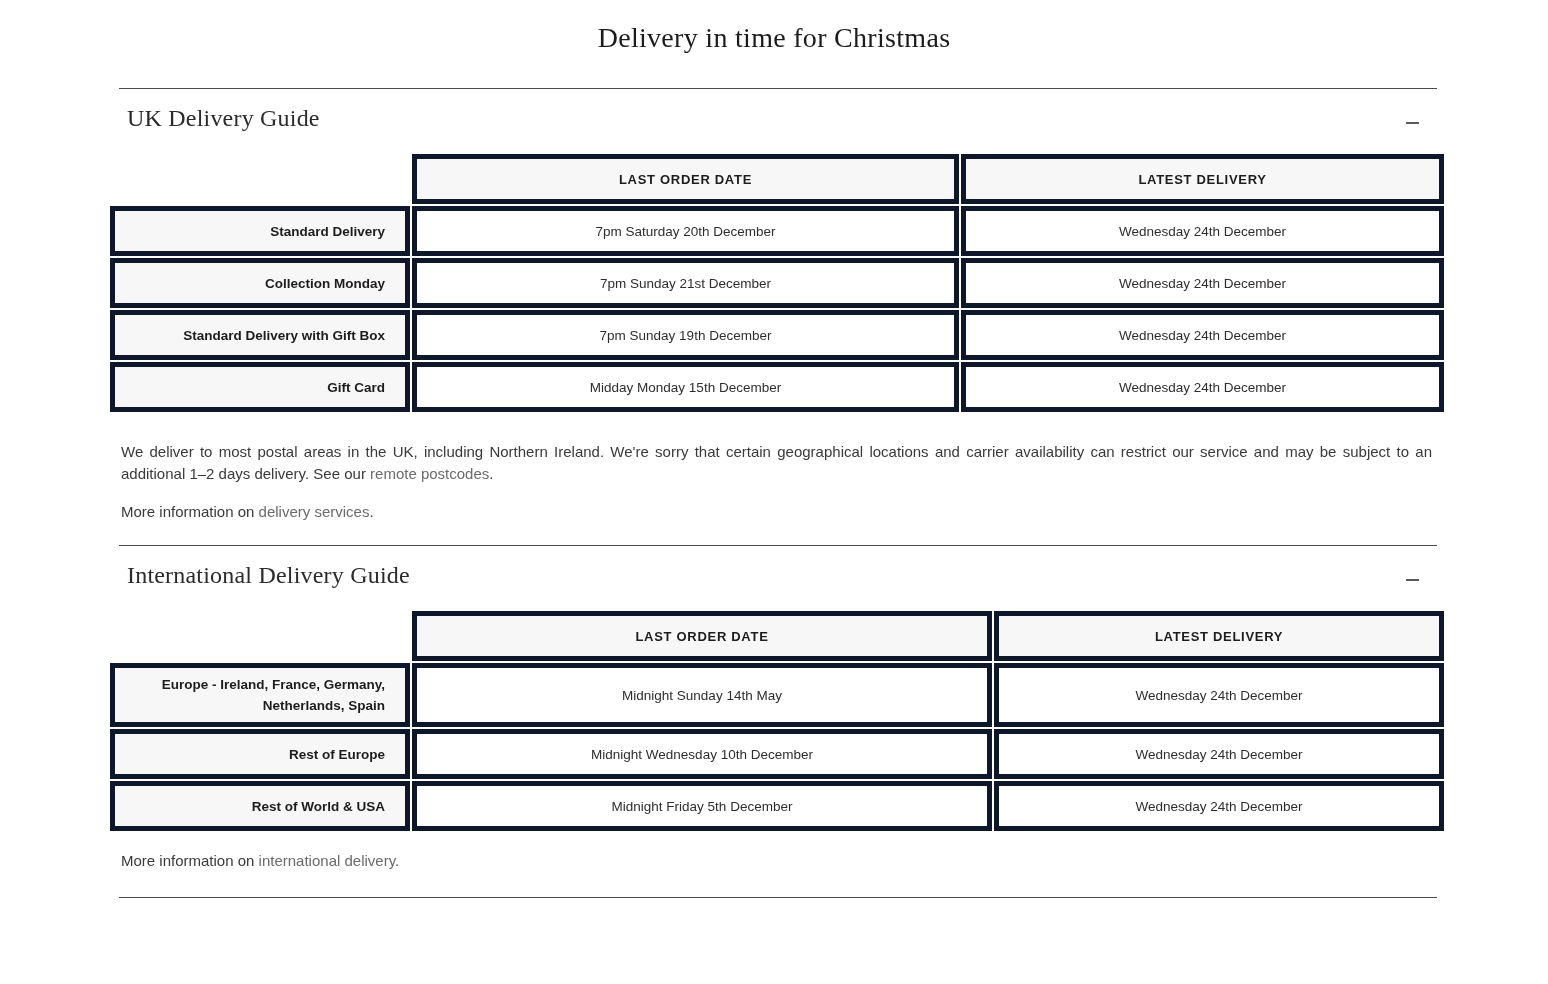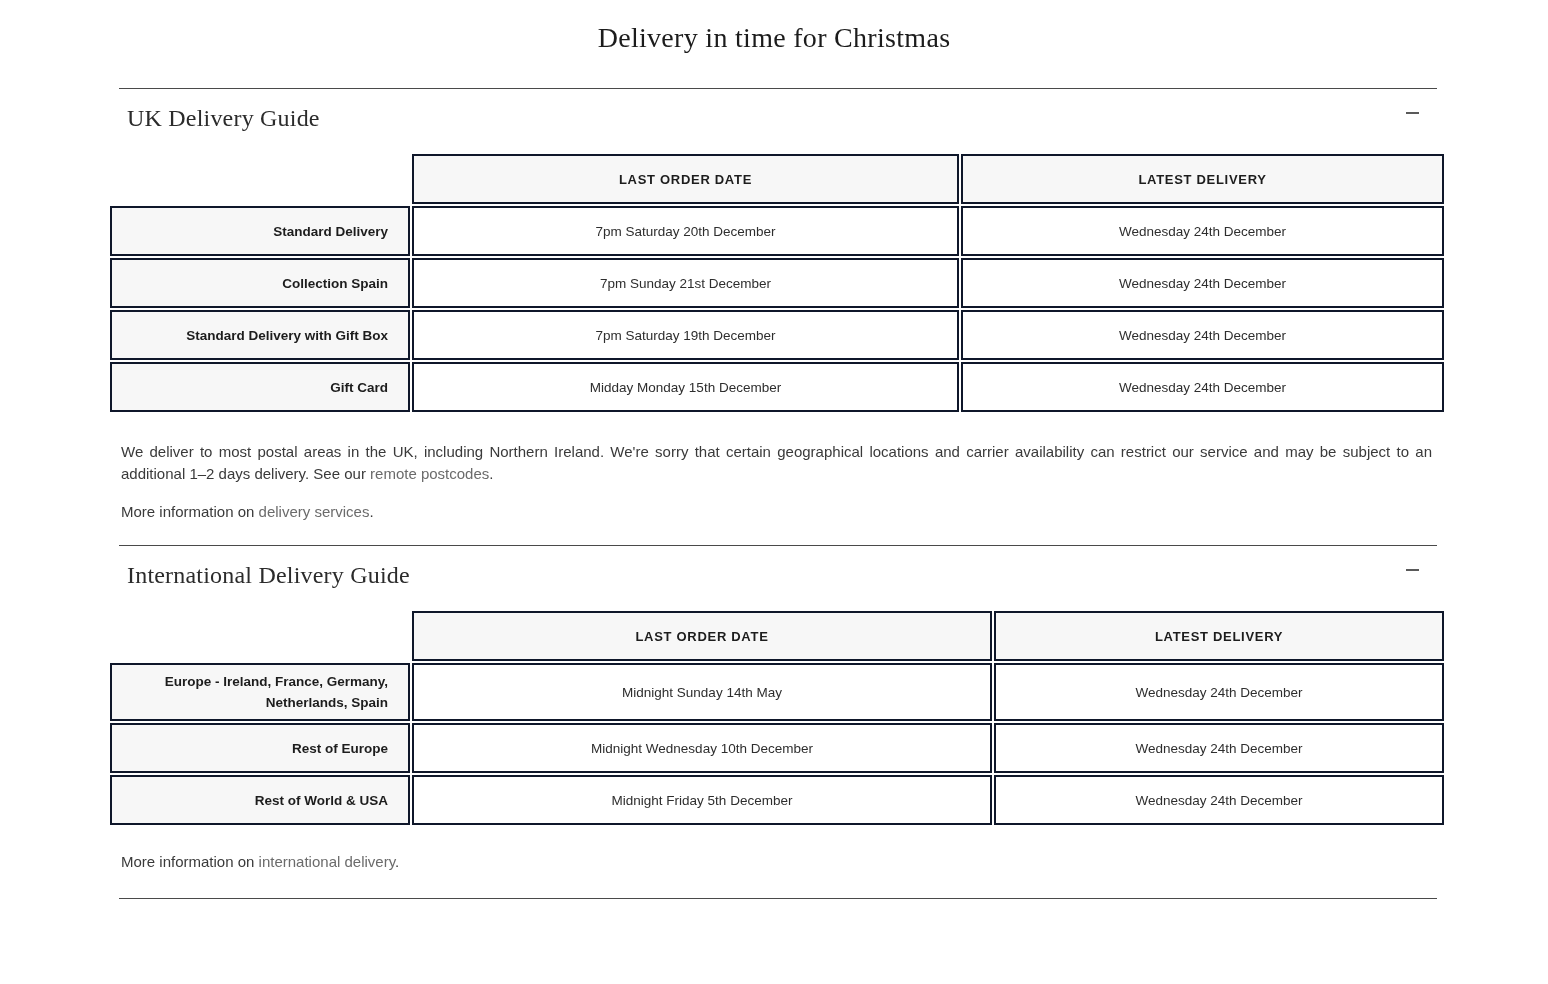--- a/index.html
+++ b/index.html
@@ -29,21 +29,21 @@
     margin: 0 111px 0 119px;
   }
   .rule-top { margin-top: 32px; }
   .rule-mid { margin-top: 22px; }
   .rule-bottom { margin-top: 25px; }
 
   .section-header {
     margin: 13px 127px 0 127px;
     display: flex;
     justify-content: space-between;
-    align-items: flex-start;
+    align-items: flex-end;
   }
   .section-heading {
     font-family: "Liberation Serif", serif;
     font-weight: 400;
     font-size: 24px;
     line-height: 32px;
     color: #2b2b2b;
     letter-spacing: 0.2px;
   }
   .collapse-btn {
@@ -60,21 +60,21 @@
     width: 1334px;
   }
   table.uk col.c1   { width: 300px; }
   table.uk col.c2   { width: 547px; }
   table.uk col.c3   { width: 483px; }
   table.intl col.c1 { width: 300px; }
   table.intl col.c2 { width: 580px; }
   table.intl col.c3 { width: 450px; }
 
   .delivery-table th, .delivery-table td {
-    border: 2px solid #0f172a;
+    border: 5px solid #0f172a;
     height: 50px;
     text-align: center;
     vertical-align: middle;
     padding: 6px 20px;
     font-size: 13.5px;
     line-height: 21px;
     background: #ffffff;
     color: #2e2e2e;
   }
   .delivery-table th {
@@ -142,27 +142,27 @@
           <td class="blank"></td>
           <th>LAST ORDER DATE</th>
           <th>LATEST DELIVERY</th>
         </tr>
         <tr>
           <td class="row-label">Standard Delivery</td>
           <td>7pm Saturday 20th December</td>
           <td>Wednesday 24th December</td>
         </tr>
         <tr>
-          <td class="row-label">Collection Spain</td>
+          <td class="row-label">Collection Monday</td>
           <td>7pm Sunday 21st December</td>
           <td>Wednesday 24th December</td>
         </tr>
         <tr>
           <td class="row-label">Standard Delivery with Gift Box</td>
-          <td>7pm Saturday 19th December</td>
+          <td>7pm Sunday 19th December</td>
           <td>Wednesday 24th December</td>
         </tr>
         <tr>
           <td class="row-label">Gift Card</td>
           <td>Midday Monday 15th December</td>
           <td>Wednesday 24th December</td>
         </tr>
       </tbody>
     </table>
 
@@ -204,18 +204,18 @@
           <td>Wednesday 24th December</td>
         </tr>
         <tr>
           <td class="row-label">Rest of World &amp; USA</td>
           <td>Midnight Friday 5th December</td>
           <td>Wednesday 24th December</td>
         </tr>
       </tbody>
     </table>
 
-    <p class="more-info" style="margin-top:24px"><span>More information on </span><a class="text-link">international delivery</a><span>.</span></p>
+    <p class="more-info" style="margin-top:17px"><span>More information on </span><a class="text-link">international delivery</a><span>.</span></p>
   </section>
 
   <hr class="rule rule-bottom">
 
 </div>
 
 </body></html>

